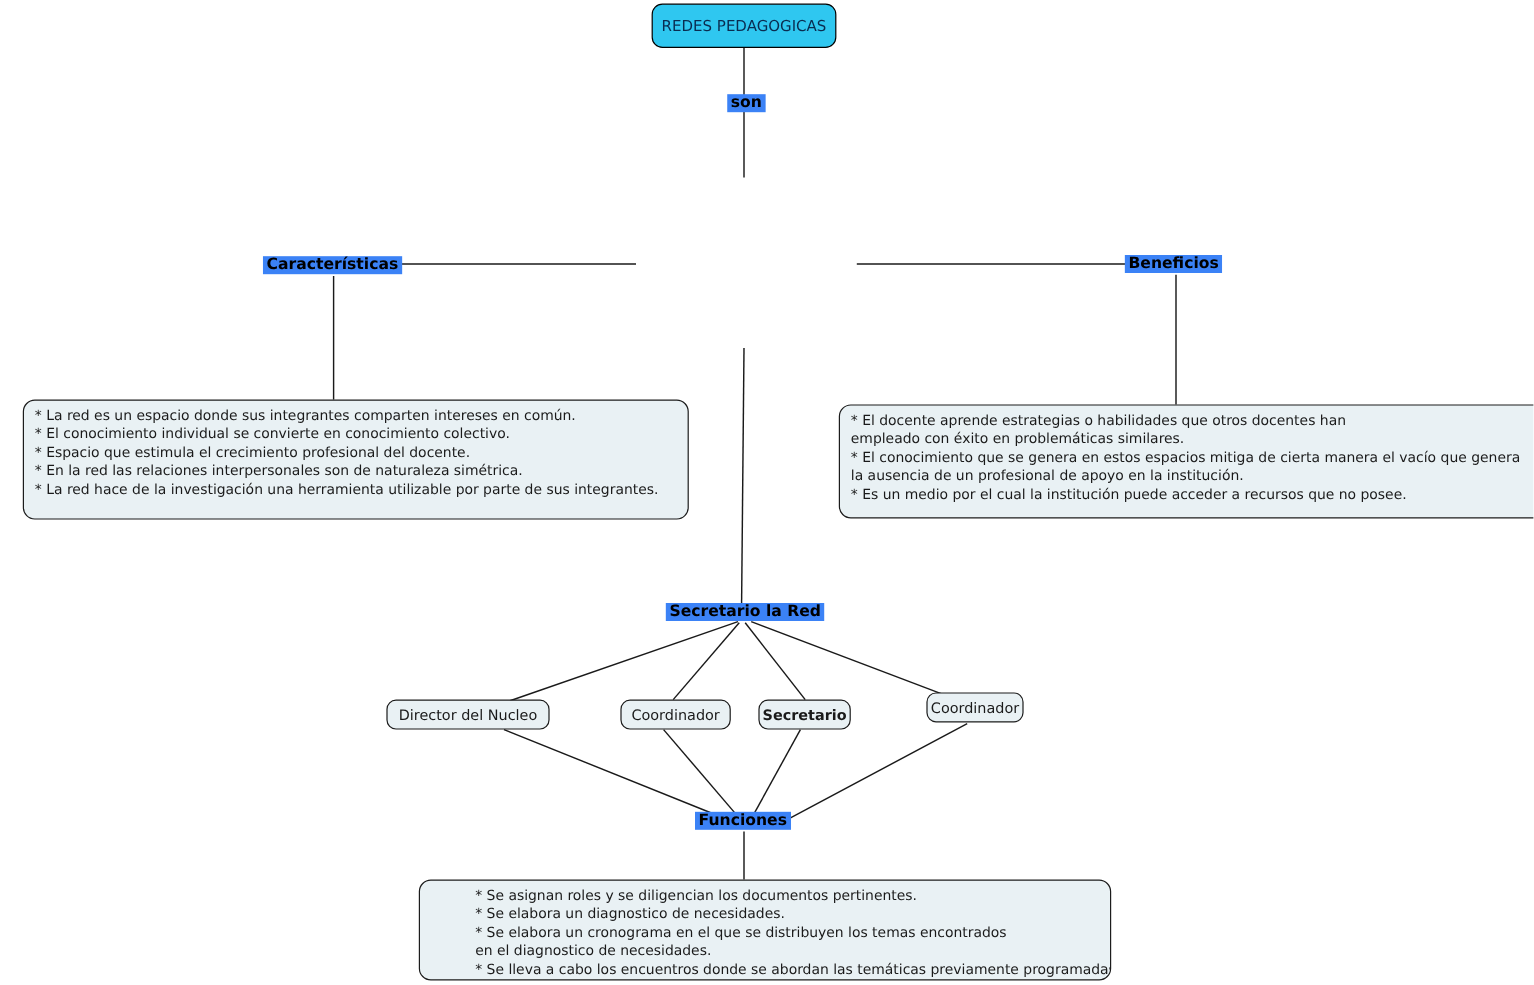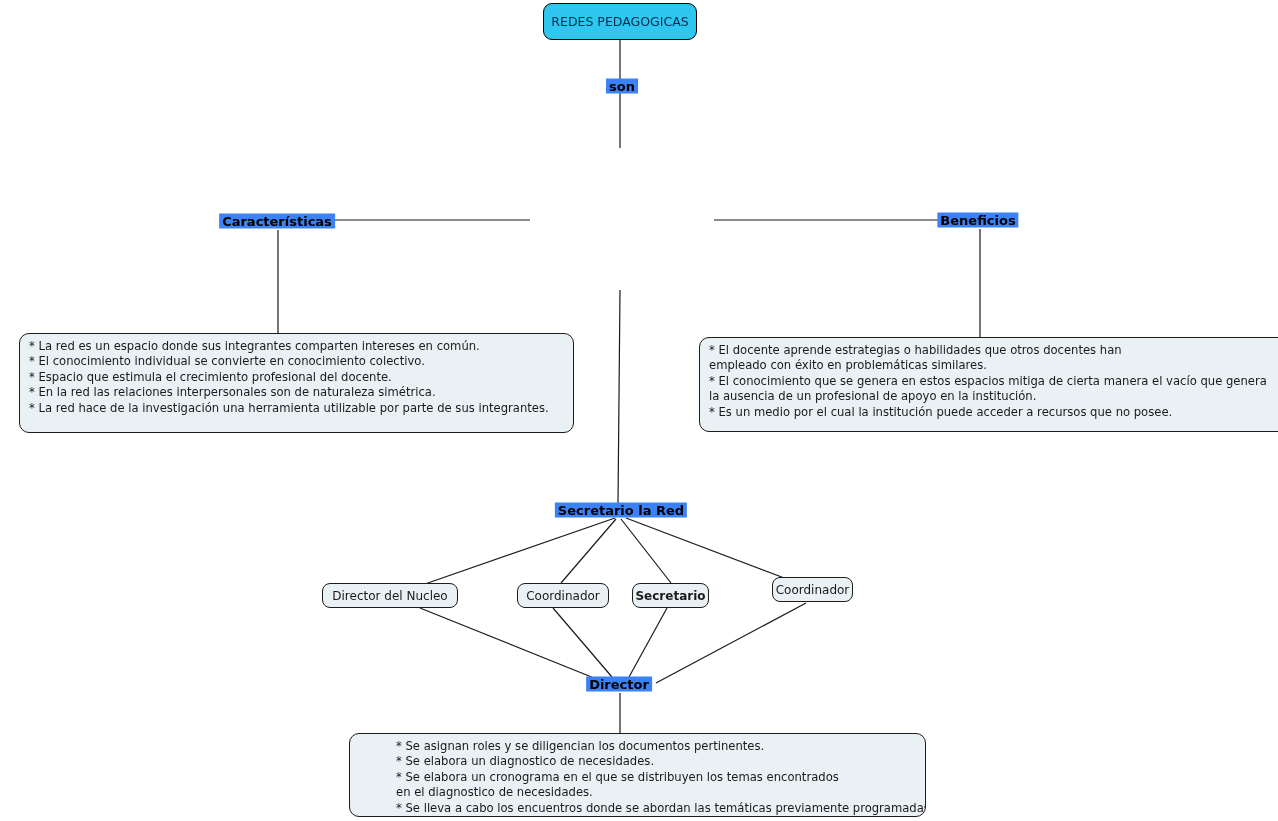--- a/index.html
+++ b/index.html
@@ -120,21 +120,21 @@
   <div class="member-node member-coordinador">
     <span>Coordinador</span>
   </div>
   <div class="member-node member-secretario">
     <span>Secretario</span>
   </div>
   <div class="member-node member-profesores">
     <span>Coordinador</span>
   </div>
 
-  <div class="link-label lbl-funciones">Director</div>
+  <div class="link-label lbl-funciones">Funciones</div>
 
   <div class="concept bullet-box funciones-box">* Se asignan roles y se diligencian los documentos pertinentes.
 * Se elabora un diagnostico de necesidades.
 * Se elabora un cronograma en el que se distribuyen los temas encontrados
 en el diagnostico de necesidades.
 * Se lleva a cabo los encuentros donde se abordan las temáticas previamente programadas.</div>
 
 </div>
 
 </body></html>

